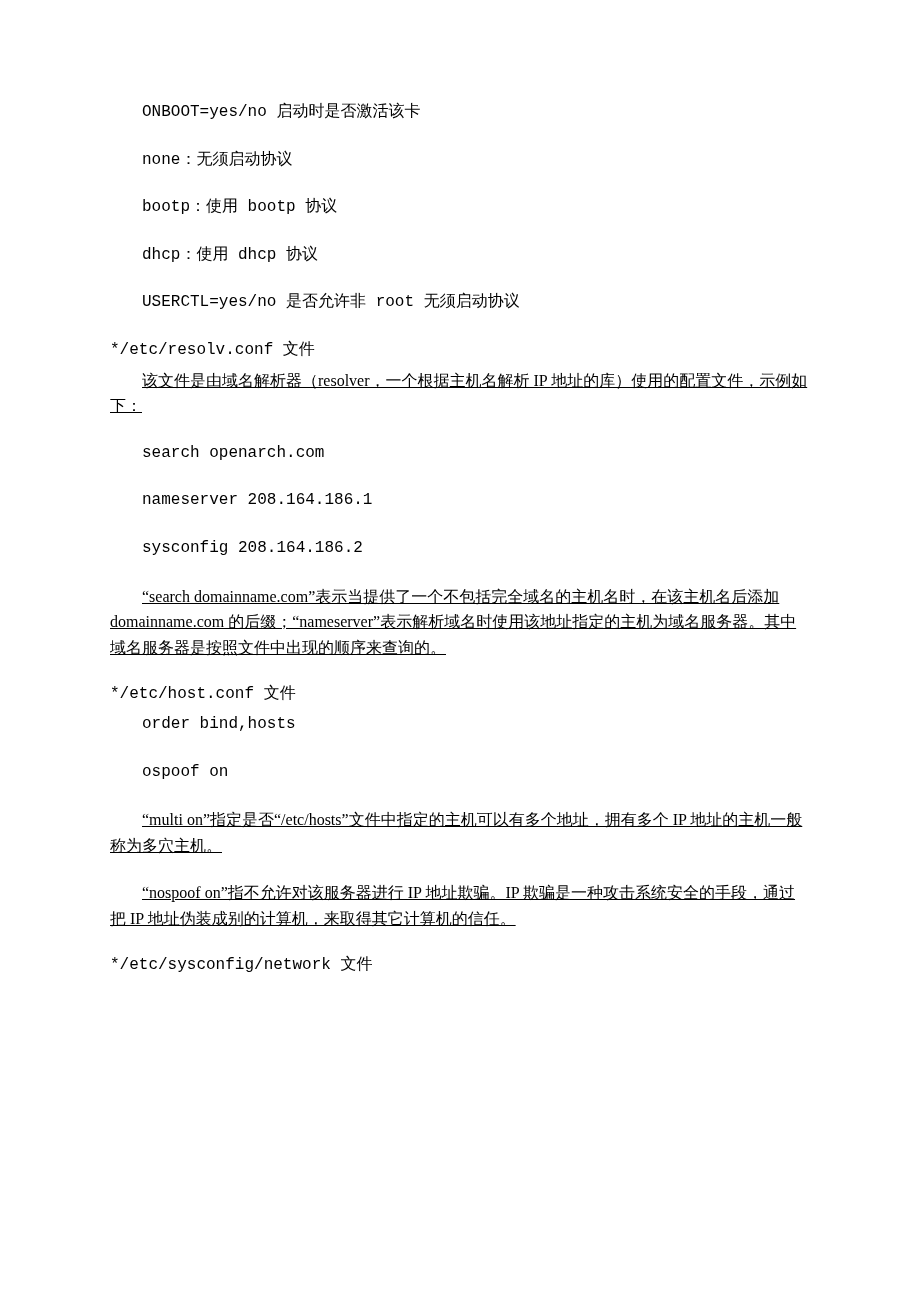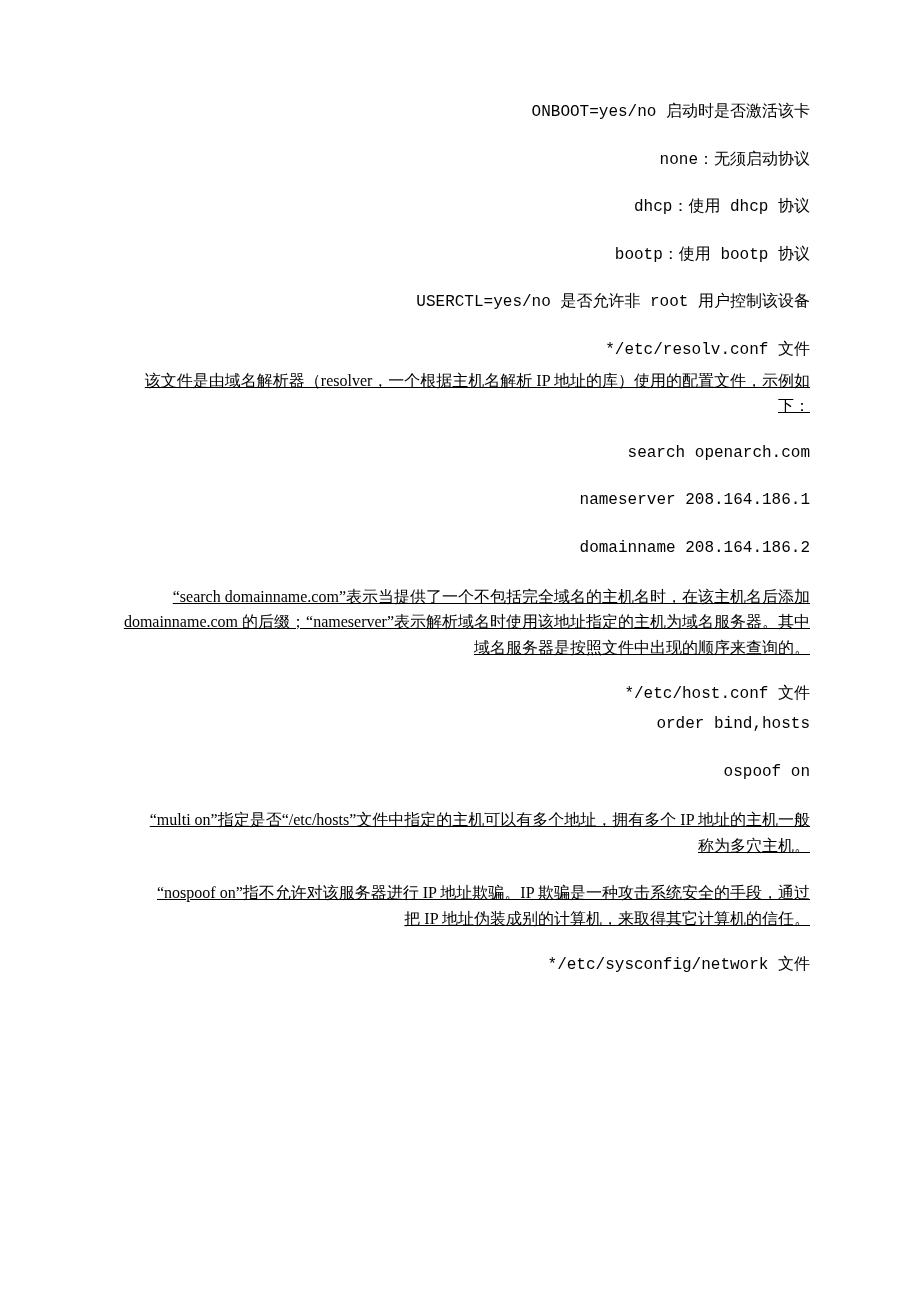--- a/index.html
+++ b/index.html
@@ -9,21 +9,20 @@
     font-family: "SimSun", "宋体", serif;
     font-size: 16px;
     line-height: 1.6;
     color: #000000;
   }
   .page {
     width: 920px;
     min-height: 1302px;
     box-sizing: border-box;
     padding: 100px 110px 80px 110px;
-    text-align: right;
   }
   .indent {
     text-indent: 2em;
     text-decoration: underline;
   }
   .indent1 {
     padding-left: 2em;
   }
   .para {
     margin: 0 0 22px 0;
@@ -38,30 +37,30 @@
     font-family: "SimSun", "Courier New", monospace;
   }
 </style>
 </head>
 <body>
 
 <div class="page">
 
   <p class="para indent1 mono">ONBOOT=yes/no      启动时是否激活该卡</p>
   <p class="para indent1 mono">none：无须启动协议</p>
+  <p class="para indent1 mono">bootp：使用 bootp 协议</p>
   <p class="para indent1 mono">dhcp：使用 dhcp 协议</p>
-  <p class="para indent1 mono">bootp：使用 bootp 协议</p>
-  <p class="para indent1 mono">USERCTL=yes/no               是否允许非 root 用户控制该设备</p>
+  <p class="para indent1 mono">USERCTL=yes/no               是否允许非 root 无须启动协议</p>
 
   <div class="block">
     <p class="para-tight mono">*/etc/resolv.conf 文件</p>
     <p class="para indent">该文件是由域名解析器（resolver，一个根据主机名解析 IP 地址的库）使用的配置文件，示例如下：</p>
     <p class="para indent1 mono">search openarch.com</p>
     <p class="para indent1 mono">nameserver 208.164.186.1</p>
-    <p class="para indent1 mono">domainname 208.164.186.2</p>
+    <p class="para indent1 mono">sysconfig 208.164.186.2</p>
     <p class="para indent">“search domainname.com”表示当提供了一个不包括完全域名的主机名时，在该主机名后添加 domainname.com 的后缀；“nameserver”表示解析域名时使用该地址指定的主机为域名服务器。其中域名服务器是按照文件中出现的顺序来查询的。</p>
   </div>
 
   <div class="block">
     <p class="para-tight mono">*/etc/host.conf 文件</p>
     <p class="para indent1 mono">order bind,hosts</p>
     <p class="para indent1 mono">ospoof on</p>
     <p class="para indent">“multi on”指定是否“/etc/hosts”文件中指定的主机可以有多个地址，拥有多个 IP 地址的主机一般称为多穴主机。</p>
     <p class="para indent">“nospoof on”指不允许对该服务器进行 IP 地址欺骗。IP 欺骗是一种攻击系统安全的手段，通过把 IP 地址伪装成别的计算机，来取得其它计算机的信任。</p>
   </div>

